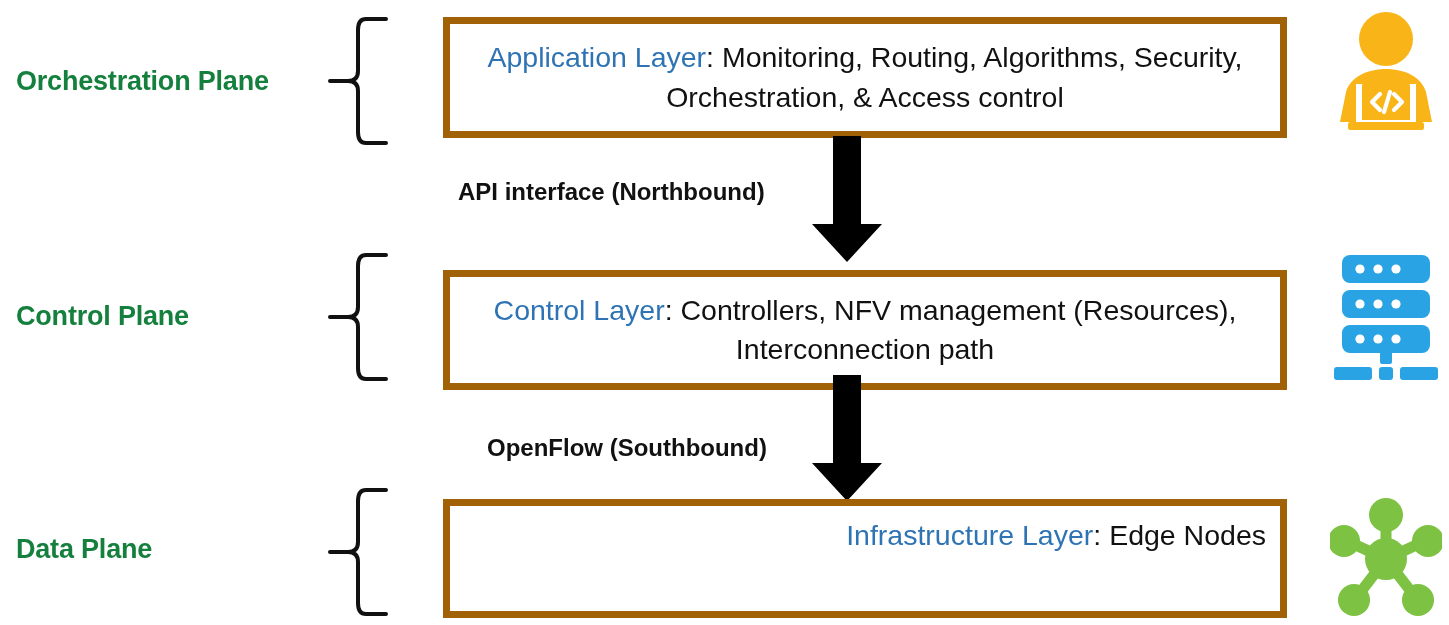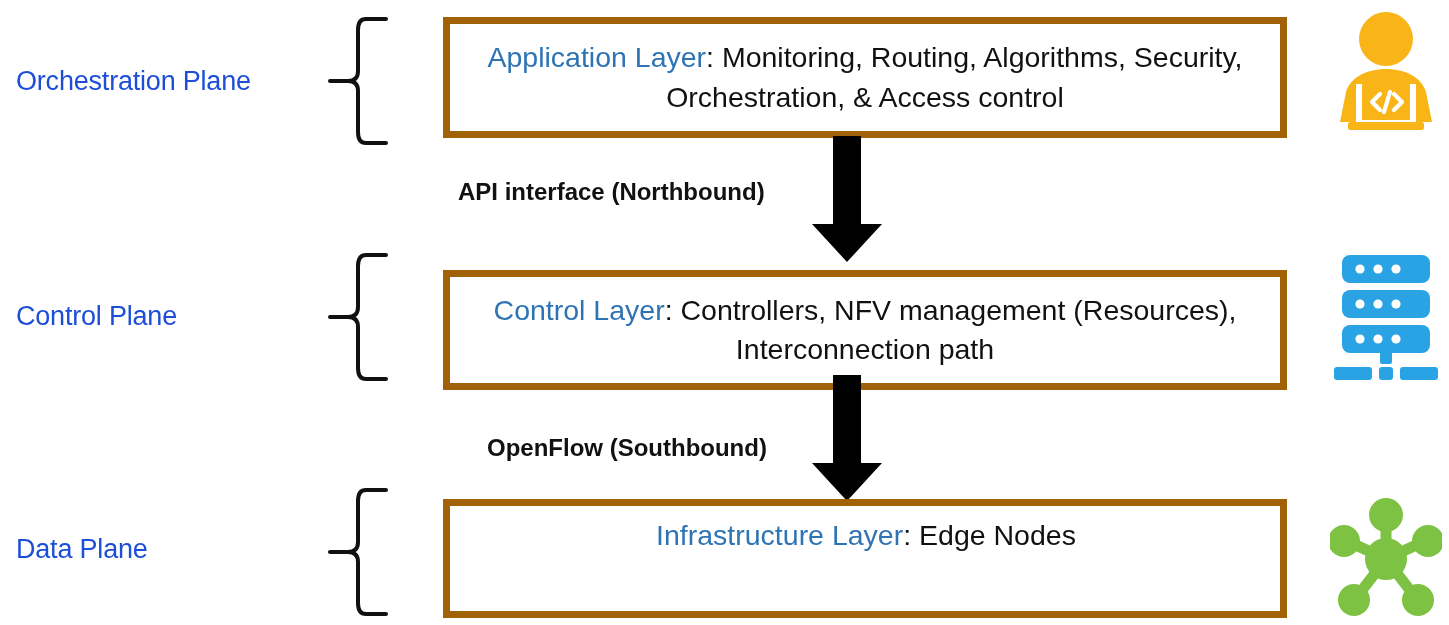--- a/index.html
+++ b/index.html
@@ -16,23 +16,23 @@
     position: relative;
     width: 1449px;
     height: 625px;
     background: #ffffff;
     overflow: hidden;
   }
 
   
   .plane-label {
     position: absolute;
-    font-weight: normal;
+    font-weight: bold;
     font-size: 27px;
-    color: #1d4ed8;
+    color: #15803d;
     letter-spacing: -0.2px;
     white-space: nowrap;
     line-height: 1;
   }
   .plane-label.orchestration { left: 16px;  top: 68px; }
   .plane-label.control       { left: 16px;  top: 303px; }
   .plane-label.data          { left: 16px;  top: 536px; }
 
   
   .brace {
@@ -53,21 +53,21 @@
     background: #ffffff;
     border: 7px solid #a16207;
     box-sizing: border-box;
     display: flex;
     flex-direction: column;
     justify-content: center;
     align-items: center;
   }
   .layer-box.app   { top: 17px;  height: 121px; }
   .layer-box.ctrl  { top: 270px; height: 120px; }
-  .layer-box.infra { top: 499px; height: 119px; justify-content: flex-start; align-items: center; }
+  .layer-box.infra { top: 499px; height: 119px; justify-content: flex-start; align-items: flex-end; }
 
   .box-text {
     font-size: 28.5px;
     color: #111111;
     text-align: center;
     line-height: 1.38;
     padding: 0 14px;
     max-width: 800px;
   }
   .layer-box.infra .box-text {

